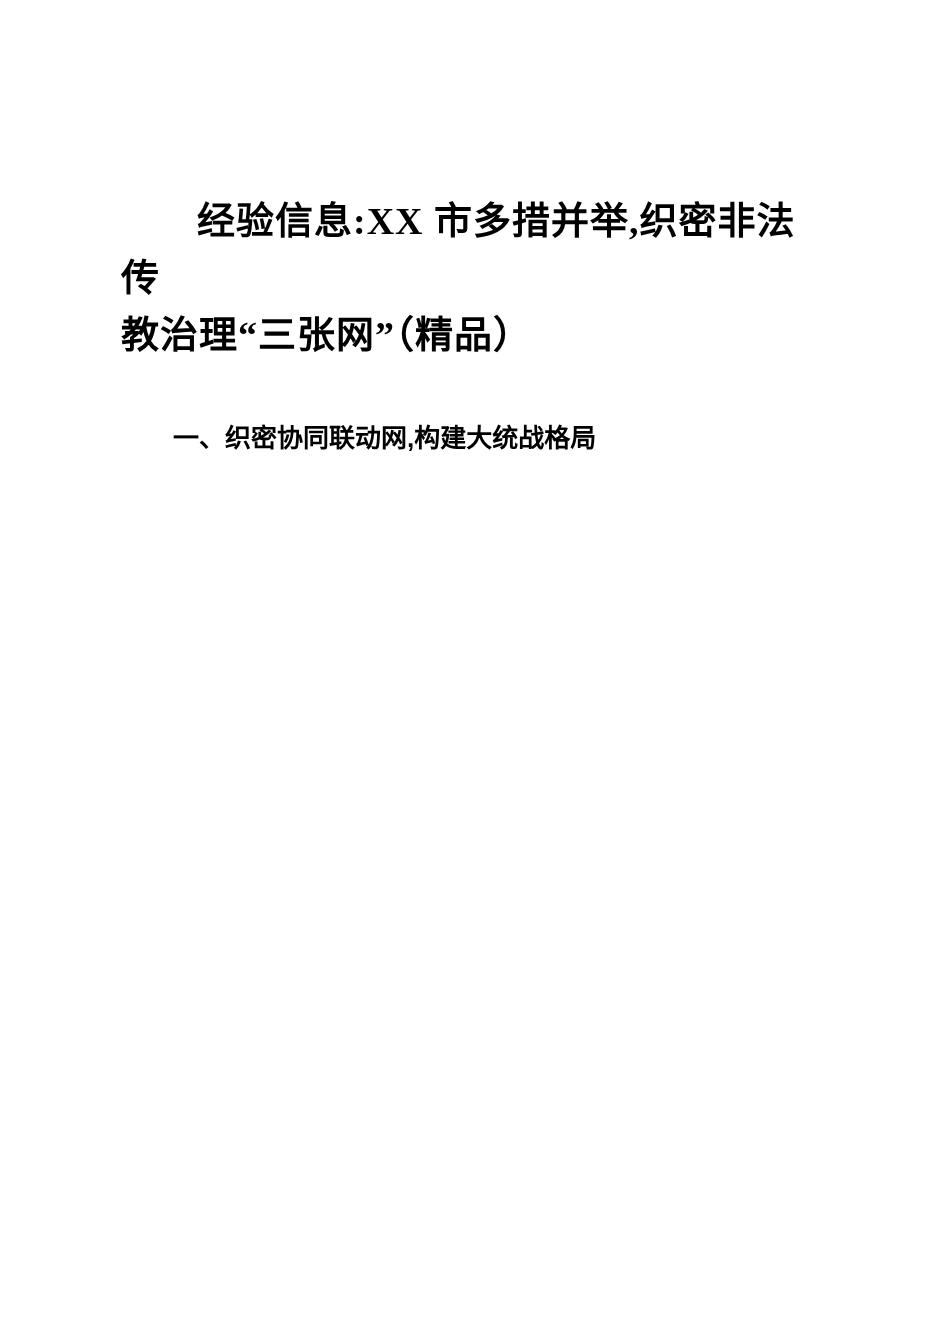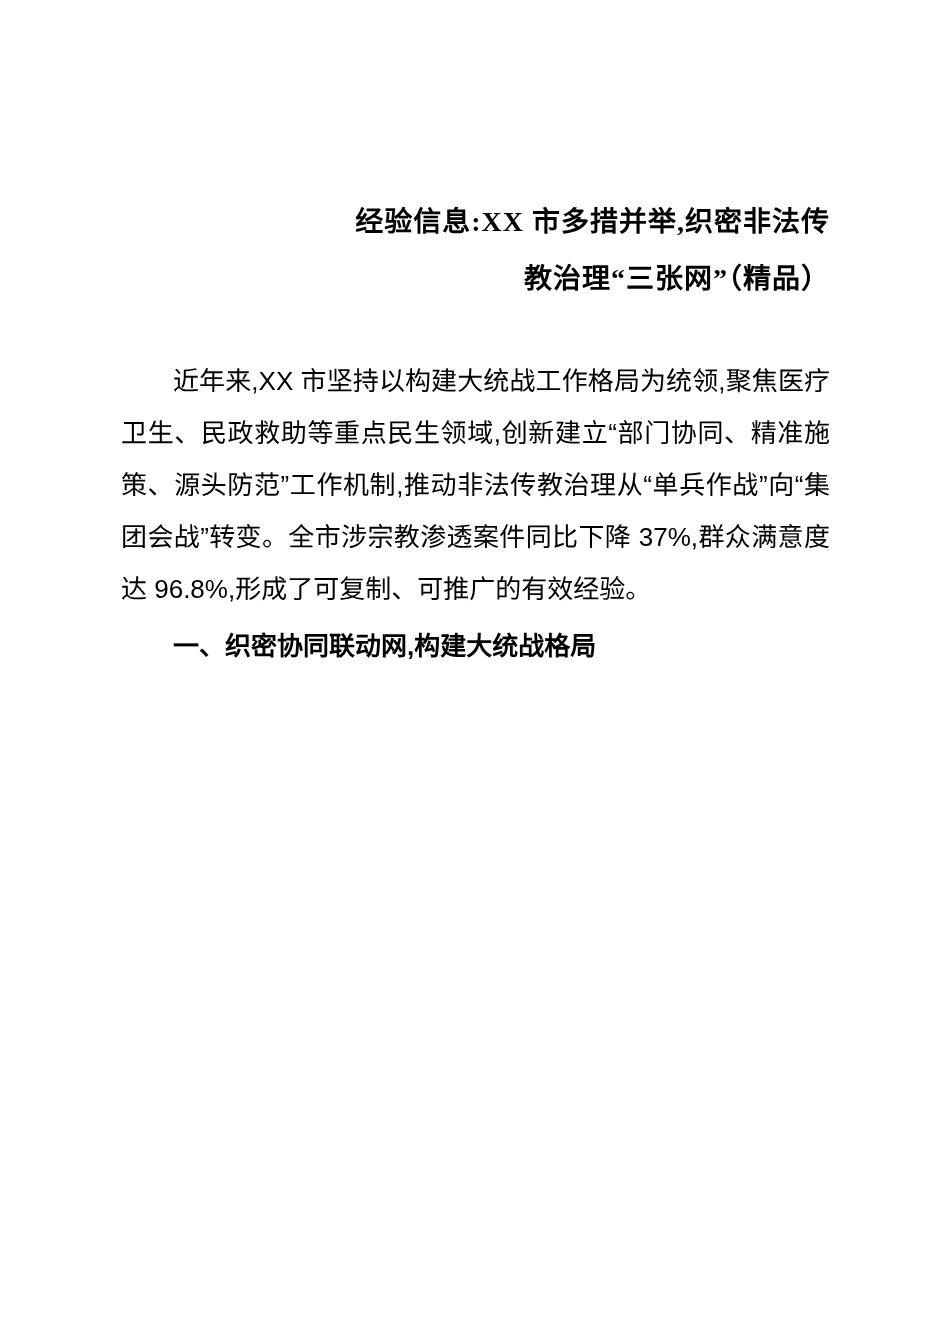--- a/index.html
+++ b/index.html
@@ -14,23 +14,23 @@
     box-sizing: border-box;
     background: #ffffff;
     color: #000000;
     padding: 193px 120px 40px 121px;
     overflow: hidden;
   }
   .doc-title {
     margin: 0 0 48px 0;
     font-family: "Liberation Serif", "DejaVu Serif", serif;
     font-weight: bold;
-    font-size: 28px;
+    font-size: 38px;
     line-height: 57px;
-    text-align: right;
+    text-align: left;
     letter-spacing: 1px;
   }
   .title-line {
     display: block;
   }
   .title-line.first-line-indent {
     text-indent: 2em;
   }
   .body-para {
     margin: 0 0 5px 0;
@@ -53,19 +53,18 @@
 </head>
 <body>
 
 <div class="page">
 
   <h1 class="doc-title">
     <span class="title-line first-line-indent">经验信息:XX 市多措并举,织密非法传</span>
     <span class="title-line">教治理“三张网”（精品）</span>
   </h1>
 
-  <p class="body-para">近年来,XX 市坚持以构建大统战工作格局为统领,聚焦医疗卫生、民政救助等重点民生领域,创新建立“部门协同、精准施策、源头防范”工作机制,推动非法传教治理从“单兵作战”向“集团会战”转变。全市涉宗教渗透案件同比下降 37%,群众满意度达 96.8%,形成了可复制、可推广的有效经验。</p>
 
   <h2 class="section-heading">一、织密协同联动网,构建大统战格局</h2>
 
 
 
 </div>
 
 </body></html>

